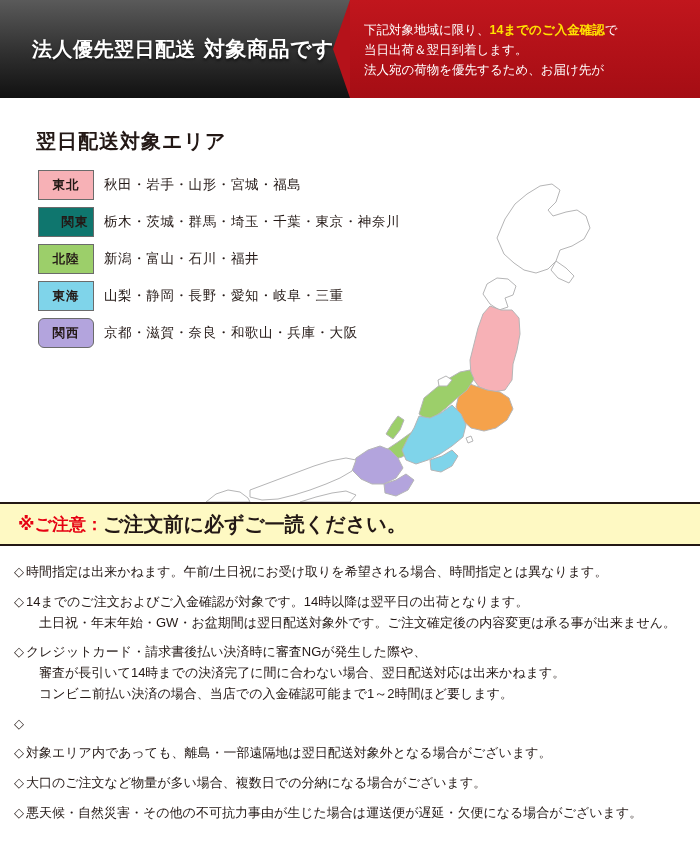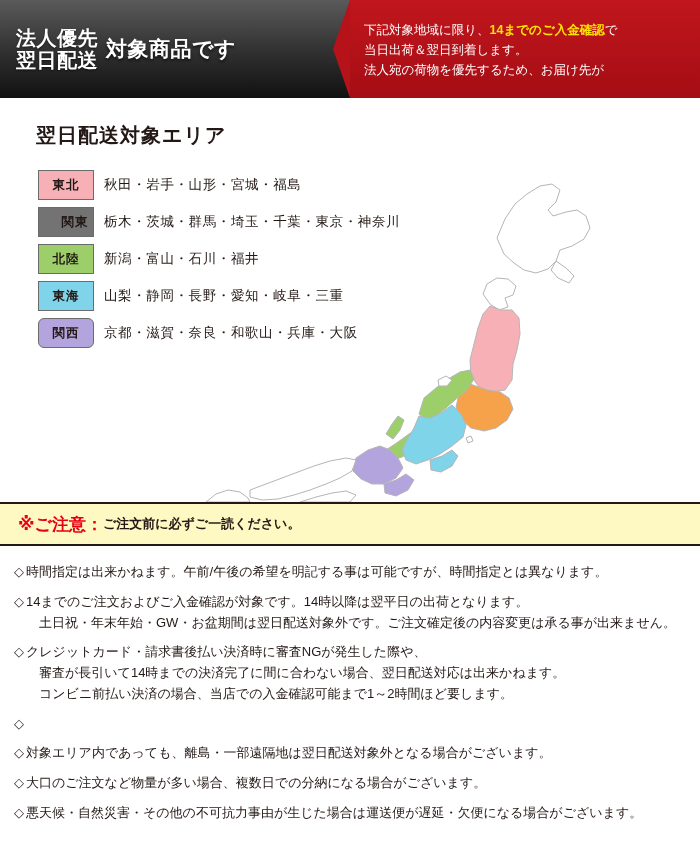--- a/index.html
+++ b/index.html
@@ -26,24 +26,25 @@
   }
   .banner-left {
     width: 350px;
     display: flex;
     align-items: center;
     padding-left: 16px;
     position: relative;
   }
   .tag-stack {
     display: flex;
-    flex-direction: column;
+    flex-direction: row;
     justify-content: flex-start;
     line-height: 1.12;
     padding-right: 8px;
+    margin-left: 16px;
   }
   .tag-stack .l1, .tag-stack .l2 {
     color: #ffffff;
     font-size: 20px;
     font-weight: bold;
     letter-spacing: 0.5px;
     text-shadow: 0 1px 2px rgba(0,0,0,.6);
   }
   .headline {
     color: #ffffff;
@@ -83,21 +84,21 @@
   
   .map-section {
     position: relative;
     width: 700px;
     height: 404px;
     background: #ffffff;
     border-bottom: 1px solid #ffffff;
   }
   .map-title {
     position: absolute;
-    left: 36px; top: 24px;
+    left: 36px; top: 30px;
     font-size: 20px;
     font-weight: bold;
     color: #231815;
     letter-spacing: 1px;
   }
   .legend {
     position: absolute;
     left: 38px; top: 72px;
     display: flex;
     flex-direction: column;
@@ -143,21 +144,21 @@
     padding-left: 18px;
     background: #fef9c3;
   }
   .notice-bar .nb-red {
     color: #e60012;
     font-size: 17px;
     font-weight: bold;
   }
   .notice-bar .nb-blk {
     color: #231815;
-    font-size: 13px;
+    font-size: 20px;
     font-weight: bold;
   }
 
   
   .notes {
     padding: 16px 12px 0 14px;
   }
   .note {
     display: flex;
     align-items: flex-start;
@@ -240,21 +241,21 @@
     </div>
 
     <div class="map-title">翌日配送対象エリア</div>
 
     <div class="legend">
       <div class="legend-row">
         <div class="lg-chip" style="background:#f7b1b6;">東北</div>
         <div class="lg-text">秋田・岩手・山形・宮城・福島</div>
       </div>
       <div class="legend-row">
-        <div class="lg-chip" style="background:#737373;padding-left:18px;">関東</div>
+        <div class="lg-chip" style="background:#0f766e;padding-left:18px;">関東</div>
         <div class="lg-text">栃木・茨城・群馬・埼玉・千葉・東京・神奈川</div>
       </div>
       <div class="legend-row">
         <div class="lg-chip" style="background:#9ccf6a;">北陸</div>
         <div class="lg-text">新潟・富山・石川・福井</div>
       </div>
       <div class="legend-row">
         <div class="lg-chip" style="background:#7fd4ea;">東海</div>
         <div class="lg-text">山梨・静岡・長野・愛知・岐阜・三重</div>
       </div>
@@ -268,21 +269,21 @@
   <div class="notice-bar">
     <span class="nb-red">※ご注意：</span>
     <span class="nb-blk">ご注文前に必ずご一読ください。</span>
   </div>
 
   <div class="notes">
 
     <div class="note">
       <span class="note-mark">◇</span>
       <div class="note-body">
-        <span class="ln">時間指定は出来かねます。午前/午後の希望を明記する事は可能ですが、時間指定とは異なります。</span>
+        <span class="ln">時間指定は出来かねます。午前/土日祝にお受け取りを希望される場合、時間指定とは異なります。</span>
       </div>
     </div>
 
     <div class="note">
       <span class="note-mark">◇</span>
       <div class="note-body">
         <span class="ln">14までのご注文およびご入金確認が対象です。14時以降は翌平日の出荷となります。</span>
         <span class="ln indent">土日祝・年末年始・GW・お盆期間は翌日配送対象外です。ご注文確定後の内容変更は承る事が出来ません。</span>
       </div>
     </div>

